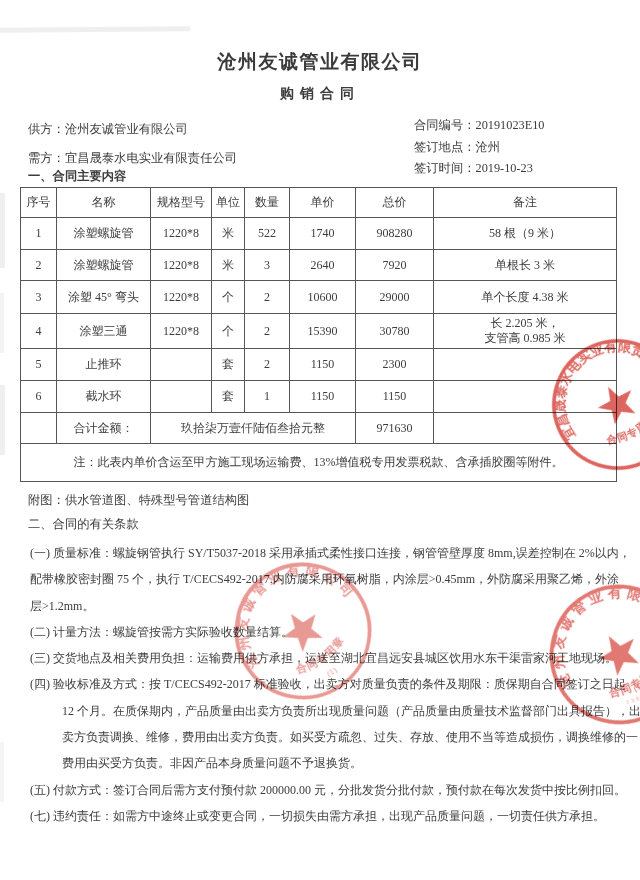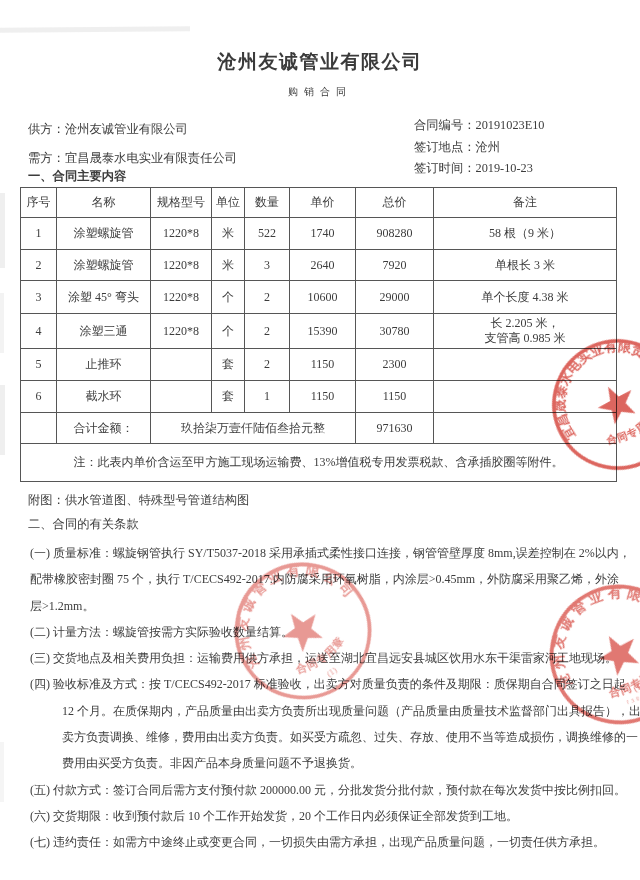--- a/index.html
+++ b/index.html
@@ -13,21 +13,21 @@
   .art{position:absolute;background:rgba(120,120,120,.12);}
   .art-top{left:0;top:27px;width:190px;height:5px;transform:rotate(-.5deg);}
   .art-l1{left:0;top:193px;width:5px;height:75px;}
   .art-l2{left:0;top:293px;width:4px;height:60px;background:rgba(120,120,120,.09);}
   .art-l3{left:0;top:385px;width:5px;height:70px;}
   .art-l4{left:0;top:742px;width:4px;height:60px;background:rgba(120,120,120,.07);}
 
   .company-title{position:absolute;top:49px;left:0;width:100%;text-align:center;
     font-size:19px;font-weight:600;letter-spacing:1.5px;color:#3b3b3b;}
   .doc-title{position:absolute;top:85px;left:0;width:100%;text-align:center;
-    font-size:10px;font-weight:400;letter-spacing:6px;}
+    font-size:14px;font-weight:700;letter-spacing:6px;}
 
   .party{position:absolute;left:28px;font-size:12.3px;white-space:nowrap;}
   .party-supplier{top:121px;}
   .party-buyer{top:150px;}
   .sec1{position:absolute;left:28px;top:168px;font-size:12.3px;font-weight:600;}
 
   .meta{position:absolute;left:414px;top:115px;font-size:12.3px;}
   .meta-line{height:21.5px;line-height:21.5px;white-space:nowrap;}
 
   table.items{position:absolute;left:20px;top:187px;width:596px;
@@ -193,21 +193,20 @@
     <div class="ln">(一) 质量标准：螺旋钢管执行 SY/T5037-2018 采用承插式柔性接口连接，钢管管壁厚度 8mm,误差控制在 2%以内，</div>
     <div class="ln">配带橡胶密封圈 75 个，执行 T/CECS492-2017.内防腐采用环氧树脂，内涂层&gt;0.45mm，外防腐采用聚乙烯，外涂</div>
     <div class="ln">层&gt;1.2mm。</div>
     <div class="ln">(二) 计量方法：螺旋管按需方实际验收数量结算。</div>
     <div class="ln">(三) 交货地点及相关费用负担：运输费用供方承担，运送至湖北宜昌远安县城区饮用水东干渠雷家河工地现场。</div>
     <div class="ln">(四) 验收标准及方式：按 T/CECS492-2017 标准验收，出卖方对质量负责的条件及期限：质保期自合同签订之日起</div>
     <div class="ln ind">12 个月。在质保期内，产品质量由出卖方负责所出现质量问题（产品质量由质量技术监督部门出具报告），出</div>
     <div class="ln ind">卖方负责调换、维修，费用由出卖方负责。如买受方疏忽、过失、存放、使用不当等造成损伤，调换维修的一</div>
     <div class="ln ind">费用由买受方负责。非因产品本身质量问题不予退换货。</div>
     <div class="ln">(五) 付款方式：签订合同后需方支付预付款 200000.00 元，分批发货分批付款，预付款在每次发货中按比例扣回。</div>
-    <div class="ln">(六) 交货期限：收到预付款后 10 个工作开始发货，20 个工作日内必须保证全部发货到工地。</div>
     <div class="ln">(七) 违约责任：如需方中途终止或变更合同，一切损失由需方承担，出现产品质量问题，一切责任供方承担。</div>
   </div>
 
   <div class="stamp stamp-a">
     <svg width="145" height="145" viewBox="0 0 160 160">
       <defs>
         <path id="arcA" d="M 26,100 A 58,58 0 1 1 134,100"></path>
         <path id="botA" d="M 44,110 Q 80,128 116,110"></path>
       </defs>
       <circle cx="80" cy="80" r="70" fill="none" stroke="currentColor" stroke-width="4"></circle>

